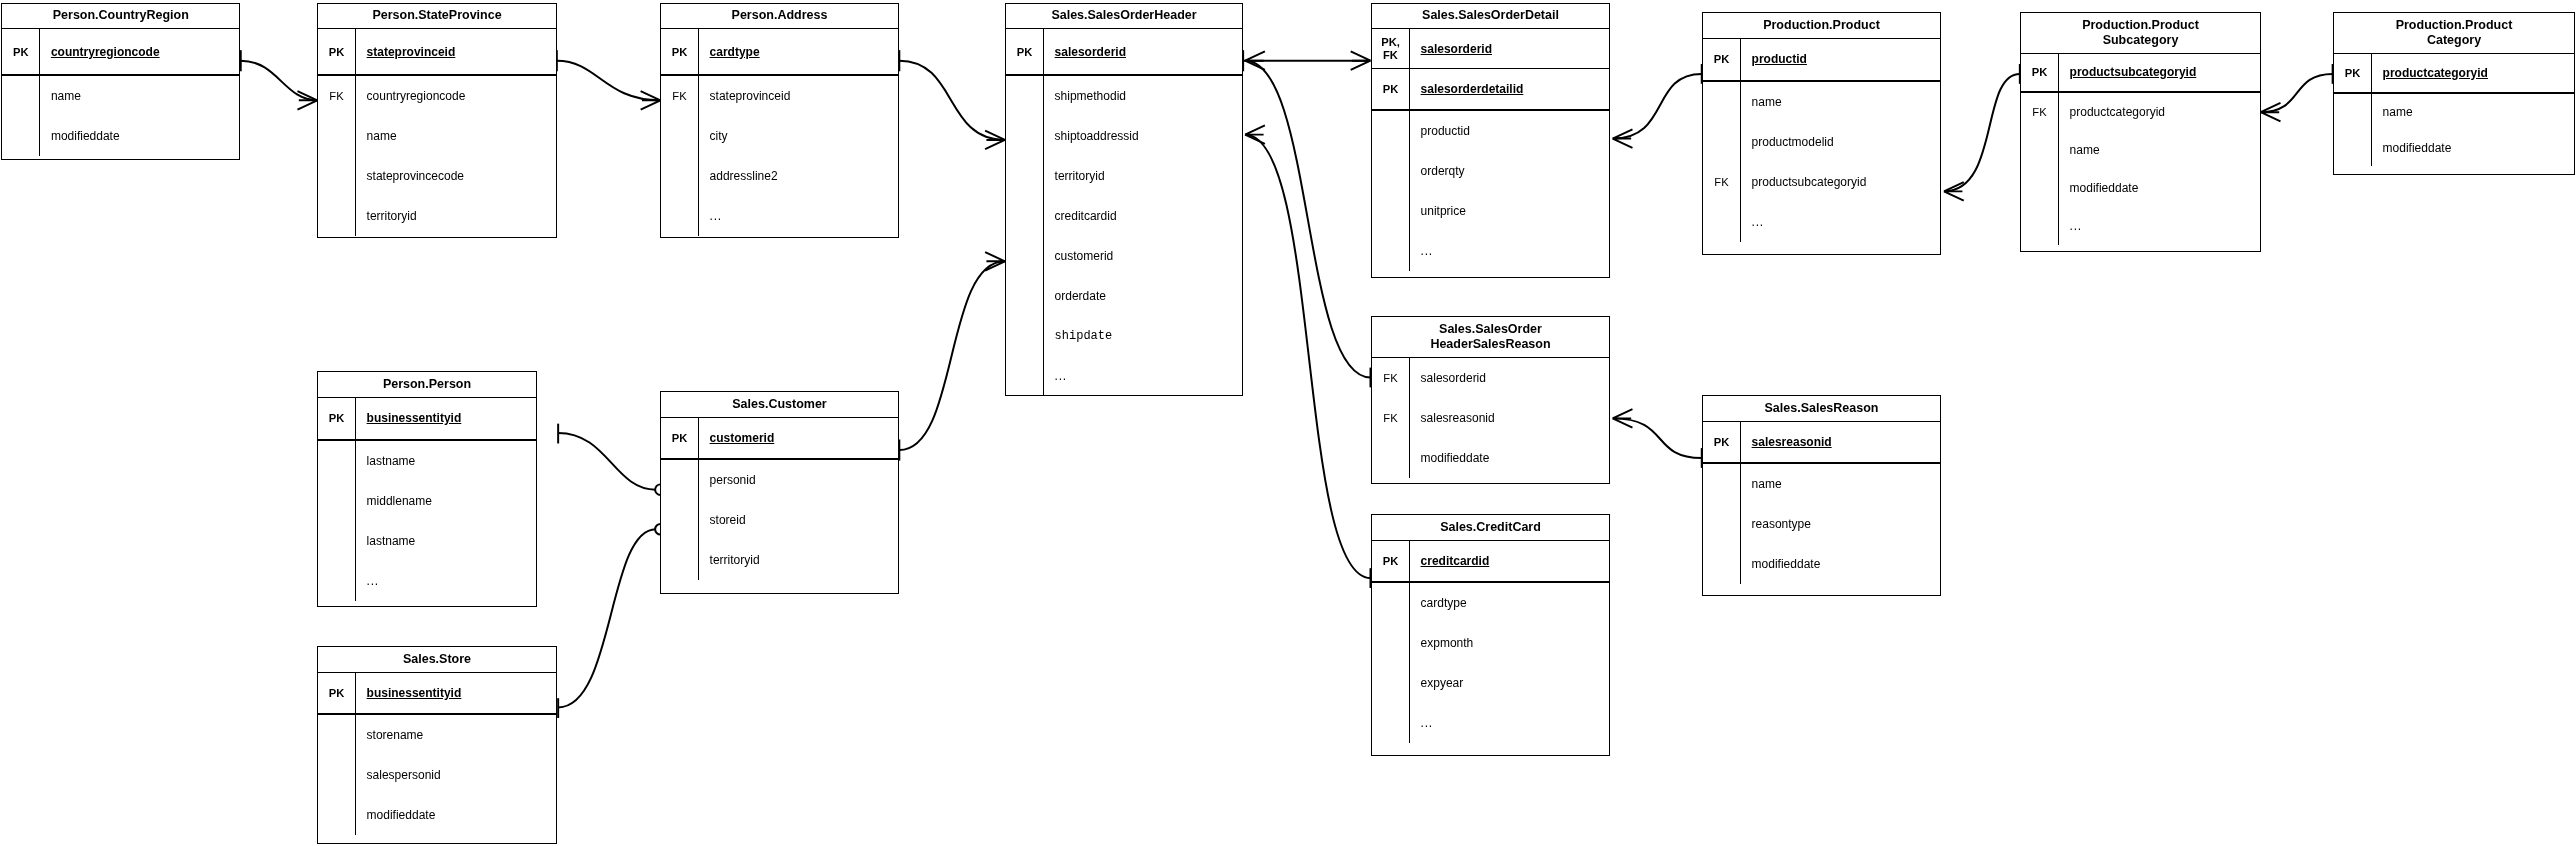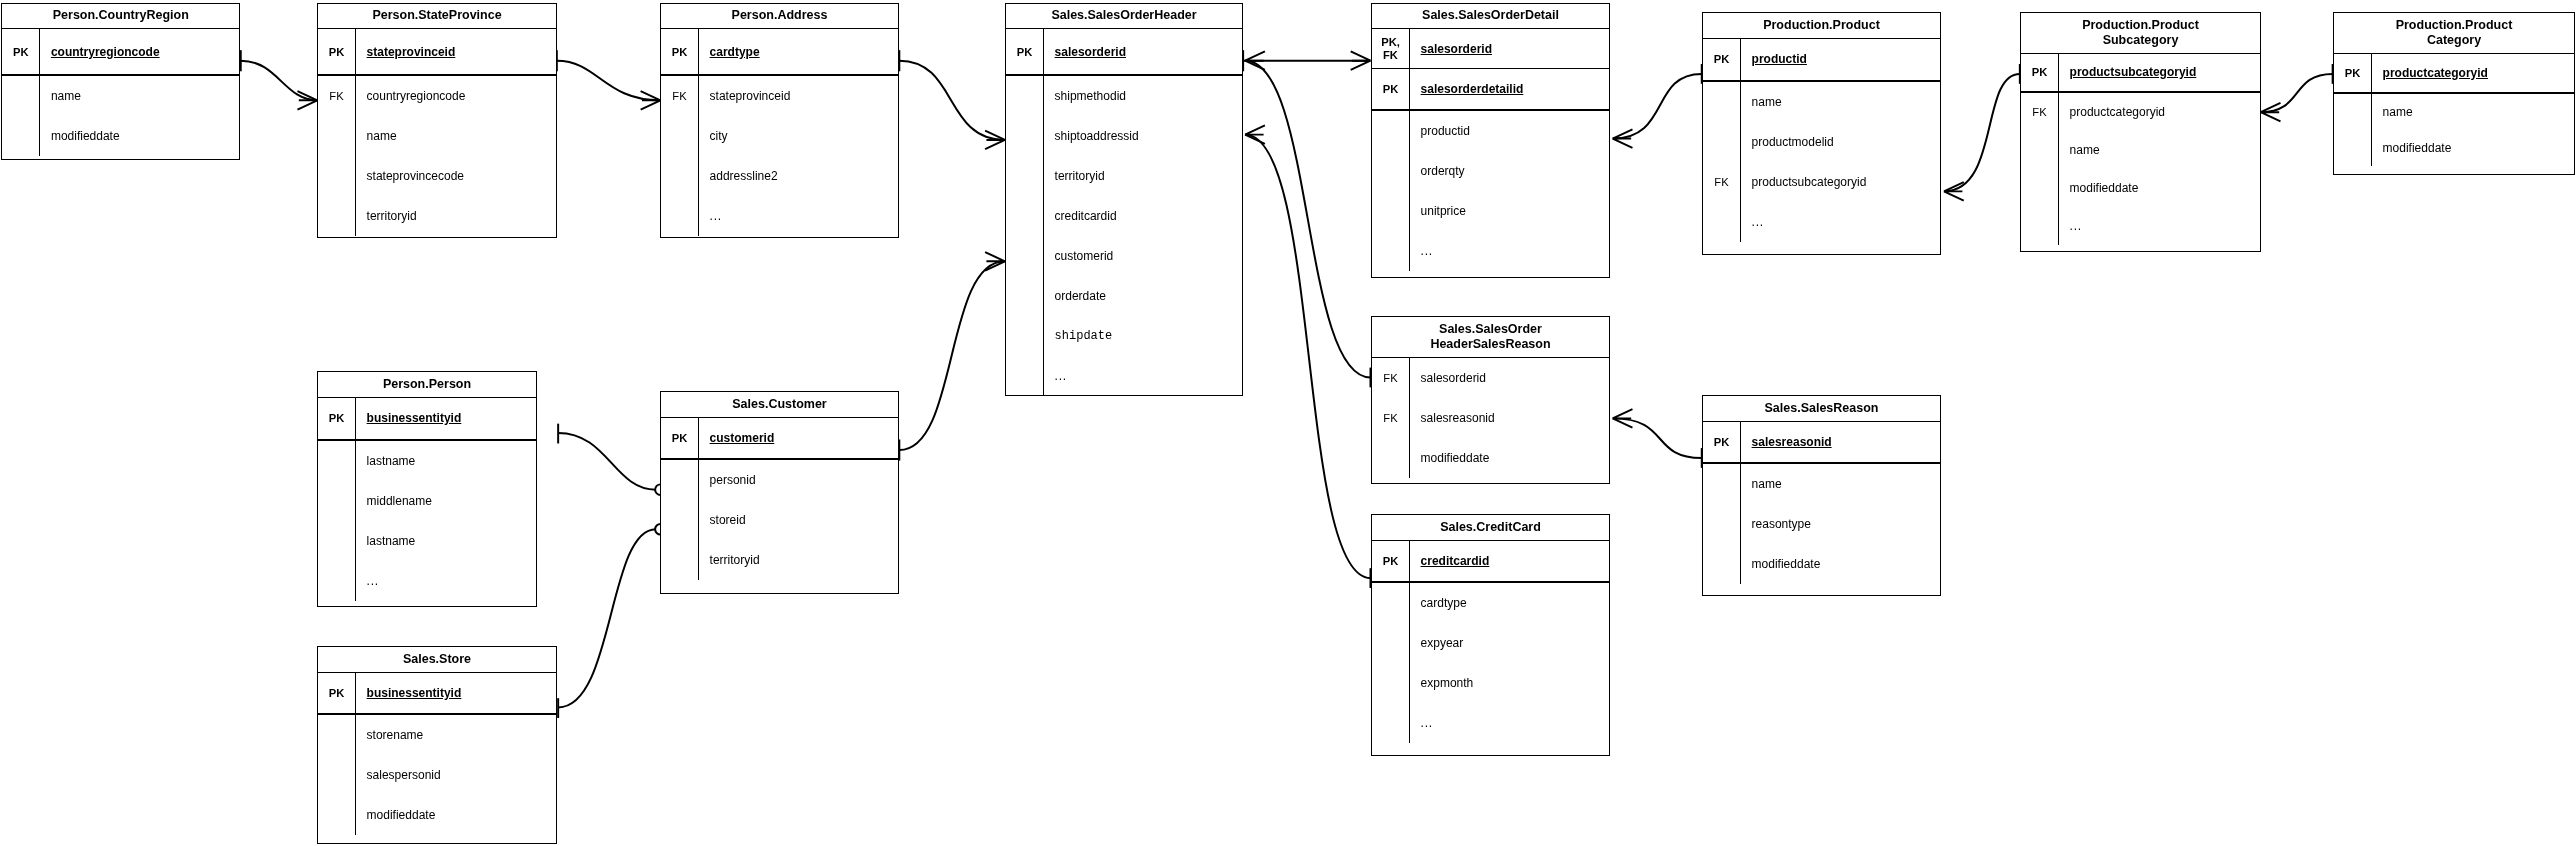--- a/index.html
+++ b/index.html
@@ -513,27 +513,27 @@
         <div class="name-col pk">creditcardid</div>
       </div>
     </div>
     <div class="ent-body">
       <div class="attr" style="height:40px;">
         <div class="key-col"></div>
         <div class="name-col">cardtype</div>
       </div>
       <div class="attr" style="height:40px;">
         <div class="key-col"></div>
+        <div class="name-col">expmonth</div>
+      </div>
+      <div class="attr" style="height:40px;">
+        <div class="key-col"></div>
         <div class="name-col">expyear</div>
       </div>
       <div class="attr" style="height:40px;">
         <div class="key-col"></div>
-        <div class="name-col">expmonth</div>
-      </div>
-      <div class="attr" style="height:40px;">
-        <div class="key-col"></div>
         <div class="name-col dots">...</div>
       </div>
     </div>
   </div>
 
 </div>
 
 
 </body></html>

